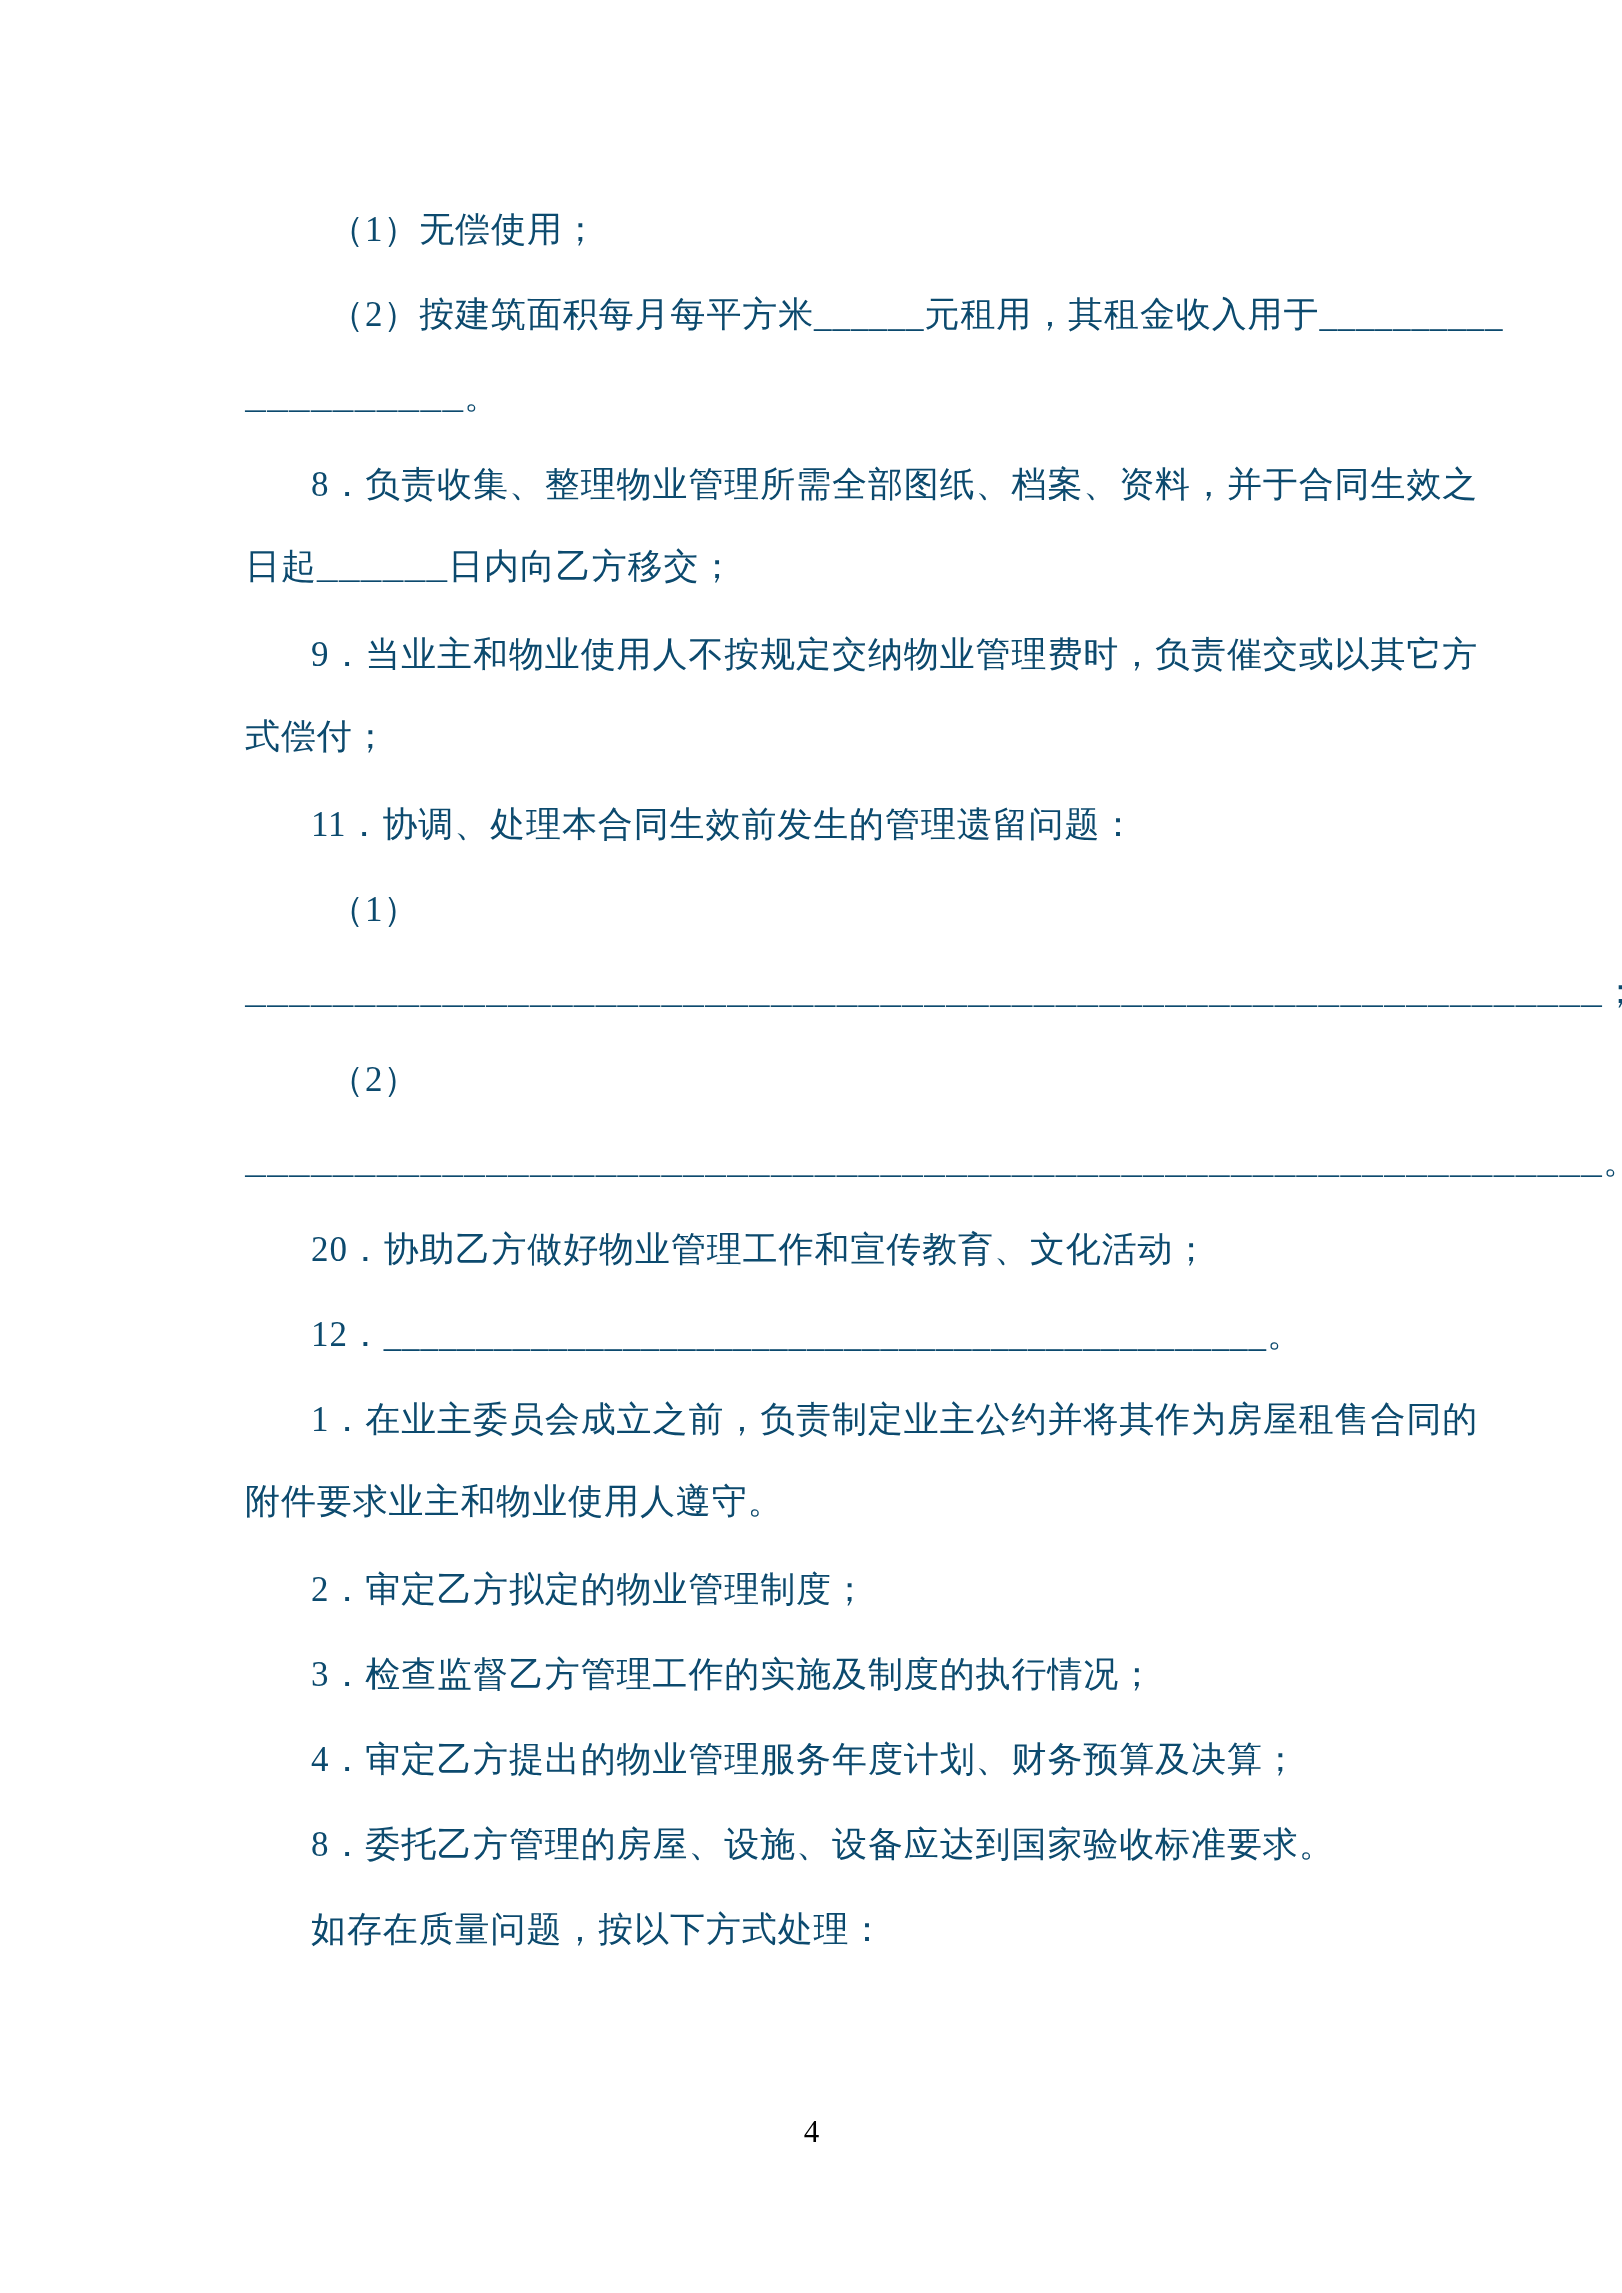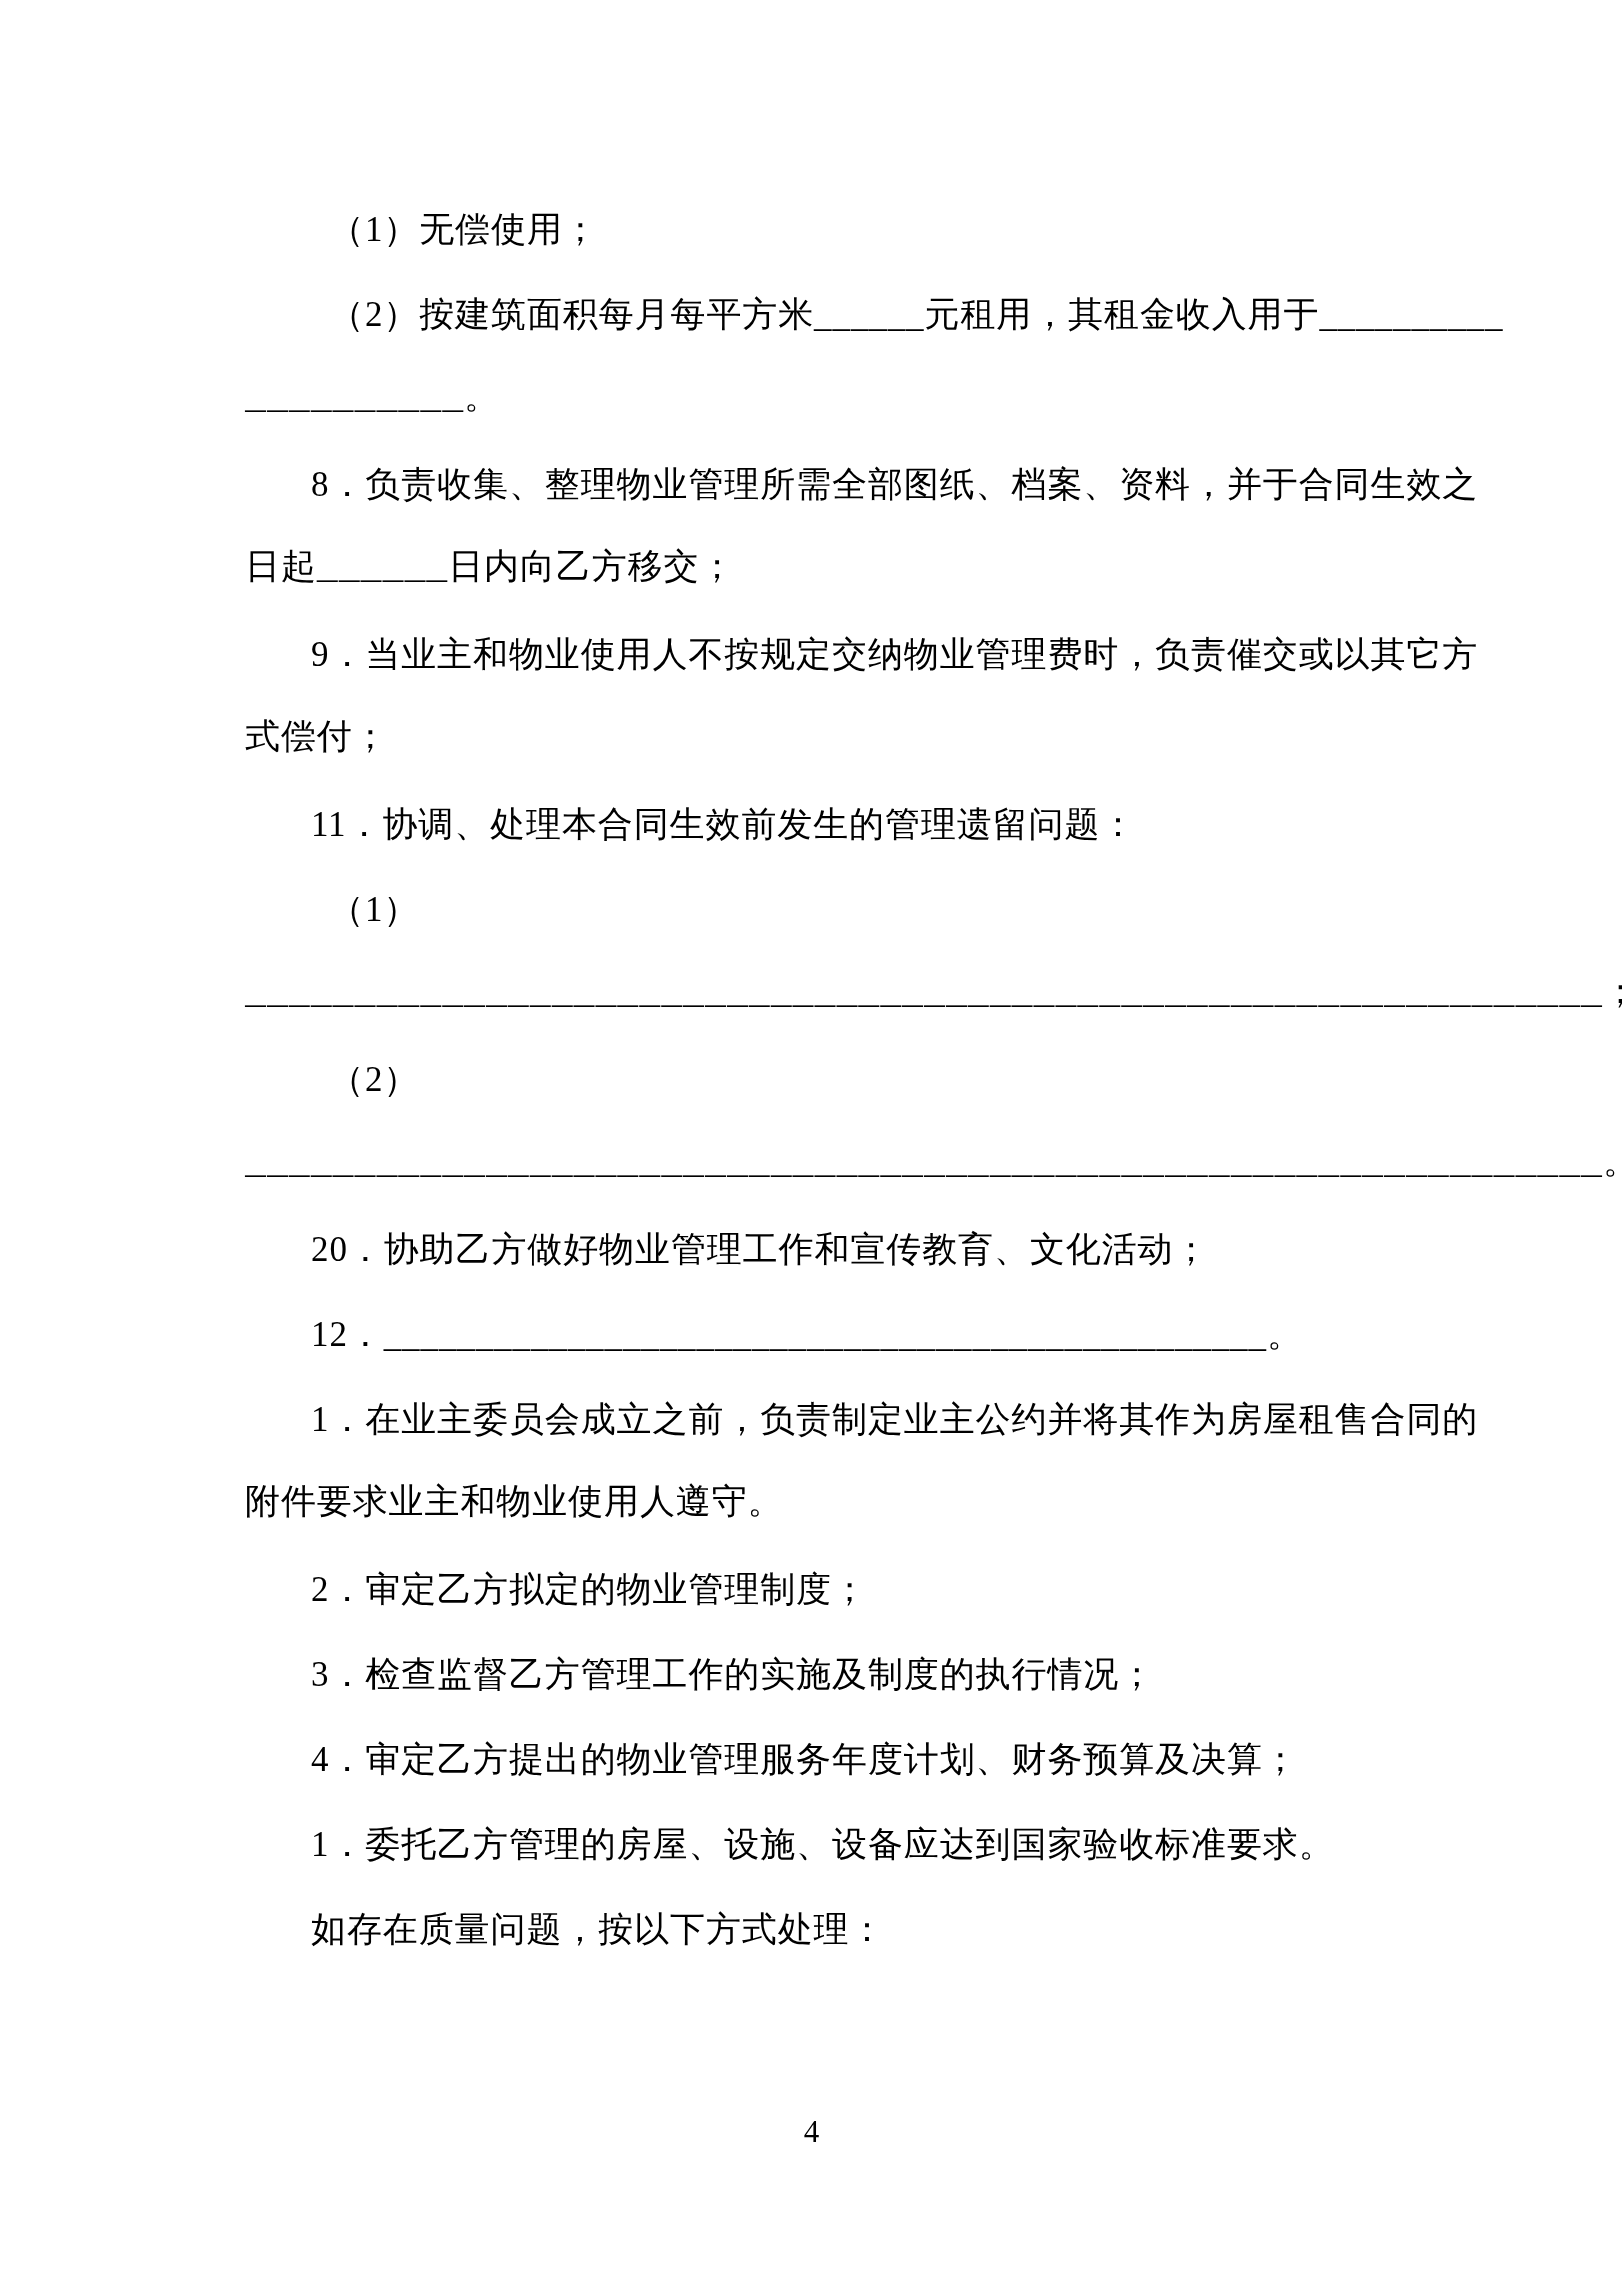--- a/index.html
+++ b/index.html
@@ -22,21 +22,21 @@
     top: 187px;
     left: 245px;
     right: 227px;
   }
   .line {
     height: 85px;
     line-height: 85px;
     font-size: 35px;
     letter-spacing: 0.9px;
     white-space: nowrap;
-    color: #000000;
+    color: #0c4a6e;
   }
   
   .i2 { text-indent: 66px; }
   
   .ip { text-indent: 84px; }
   
   .i0 { text-indent: 0; font-family: Liberation Mono, monospace; }
   .footer {
     position: absolute;
     top: 2114px;
@@ -65,19 +65,19 @@
     <div class="line i0">______________________________________________________________；</div>
     <div class="line ip">（2）</div>
     <div class="line i0">______________________________________________________________。</div>
     <div class="line i2">20．协助乙方做好物业管理工作和宣传教育、文化活动；</div>
     <div class="line i2">12．________________________________________________。</div>
     <div class="line i2">1．在业主委员会成立之前，负责制定业主公约并将其作为房屋租售合同的</div>
     <div class="line i0">附件要求业主和物业使用人遵守。</div>
     <div class="line i2">2．审定乙方拟定的物业管理制度；</div>
     <div class="line i2">3．检查监督乙方管理工作的实施及制度的执行情况；</div>
     <div class="line i2">4．审定乙方提出的物业管理服务年度计划、财务预算及决算；</div>
-    <div class="line i2">1．委托乙方管理的房屋、设施、设备应达到国家验收标准要求。</div>
+    <div class="line i2">8．委托乙方管理的房屋、设施、设备应达到国家验收标准要求。</div>
     <div class="line i2">如存在质量问题，按以下方式处理：</div>
   </div>
 
   <div class="footer">4</div>
 </div>
 
 
 </body></html>

